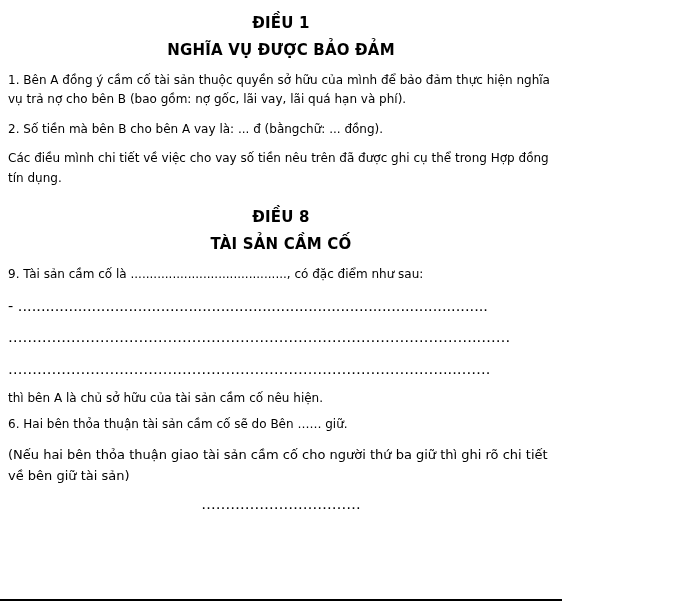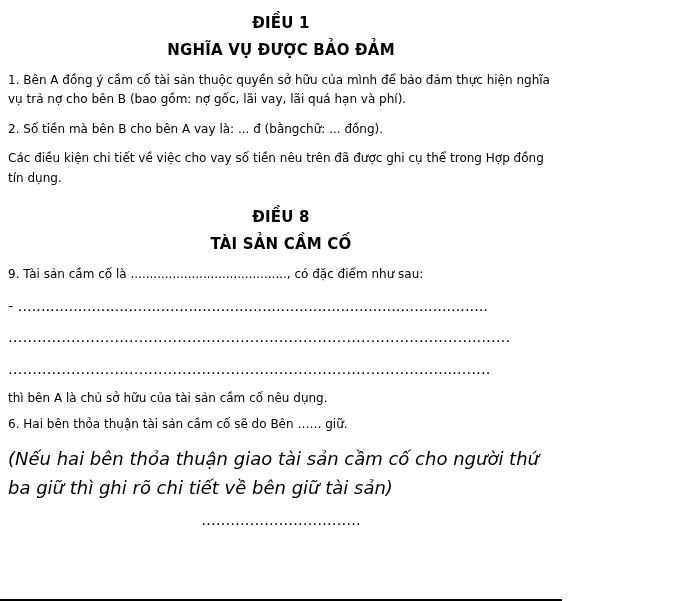--- a/index.html
+++ b/index.html
@@ -48,22 +48,21 @@
   p.tight {
     margin-bottom: 6px;
   }
   p.dots-line {
     font-size: 14.5px;
     line-height: 1.62;
     margin: 0 0 8px 0;
     letter-spacing: 0px;
   }
   p.italic {
-    font-style: italic;
-    font-size: 18px;
+    font-size: 13px;
     line-height: 1.62;
     margin: 0 0 8px 0;
   }
   .center-dots {
     text-align: center;
     font-size: 14.5px;
     line-height: 1.4;
     margin: 2px 0 0 0;
   }
   .bottom-rule {
@@ -78,28 +77,28 @@
 </head>
 <body>
 
 <div class="page">
 
   <div class="heading first">ĐIỀU 1</div>
   <div class="heading sub">NGHĨA VỤ ĐƯỢC BẢO ĐẢM</div>
 
   <p class="body-text">1. Bên A đồng ý cầm cố tài sản thuộc quyền sở hữu của mình để bảo đảm thực hiện nghĩa vụ trả nợ cho bên B (bao gồm: nợ gốc, lãi vay, lãi quá hạn và phí).</p>
   <p class="body-text">2. Số tiền mà bên B cho bên A vay là: ... đ (bằngchữ: ... đồng).</p>
-  <p class="body-text">Các điều kiện chi tiết về việc cho vay số tiền nêu trên đã được ghi cụ thể trong Hợp đồng tín dụng.</p>
+  <p class="body-text">Các điều mình chi tiết về việc cho vay số tiền nêu trên đã được ghi cụ thể trong Hợp đồng tín dụng.</p>
 
   <div class="heading spaced-top">ĐIỀU 8</div>
   <div class="heading sub">TÀI SẢN CẦM CỐ</div>
 
   <p class="body-text">9. Tài sản cầm cố là ........................................., có đặc điểm như sau:</p>
   <p class="dots-line">- ......................................................................................................</p>
   <p class="dots-line">……………………………………………………………………………………..……</p>
   <p class="dots-line">………………………………………………………………………………...…….</p>
-  <p class="body-text tight">thì bên A là chủ sở hữu của tài sản cầm cố nêu dụng.</p>
+  <p class="body-text tight">thì bên A là chủ sở hữu của tài sản cầm cố nêu hiện.</p>
   <p class="body-text">6. Hai bên thỏa thuận tài sản cầm cố sẽ do Bên …… giữ.</p>
   <p class="italic">(Nếu hai bên thỏa thuận giao tài sản cầm cố cho người thứ ba giữ thì ghi rõ chi tiết về bên giữ tài sản)</p>
   <p class="center-dots">……………………………</p>
 
   <div class="bottom-rule"></div>
 </div>
 
 </body></html>

